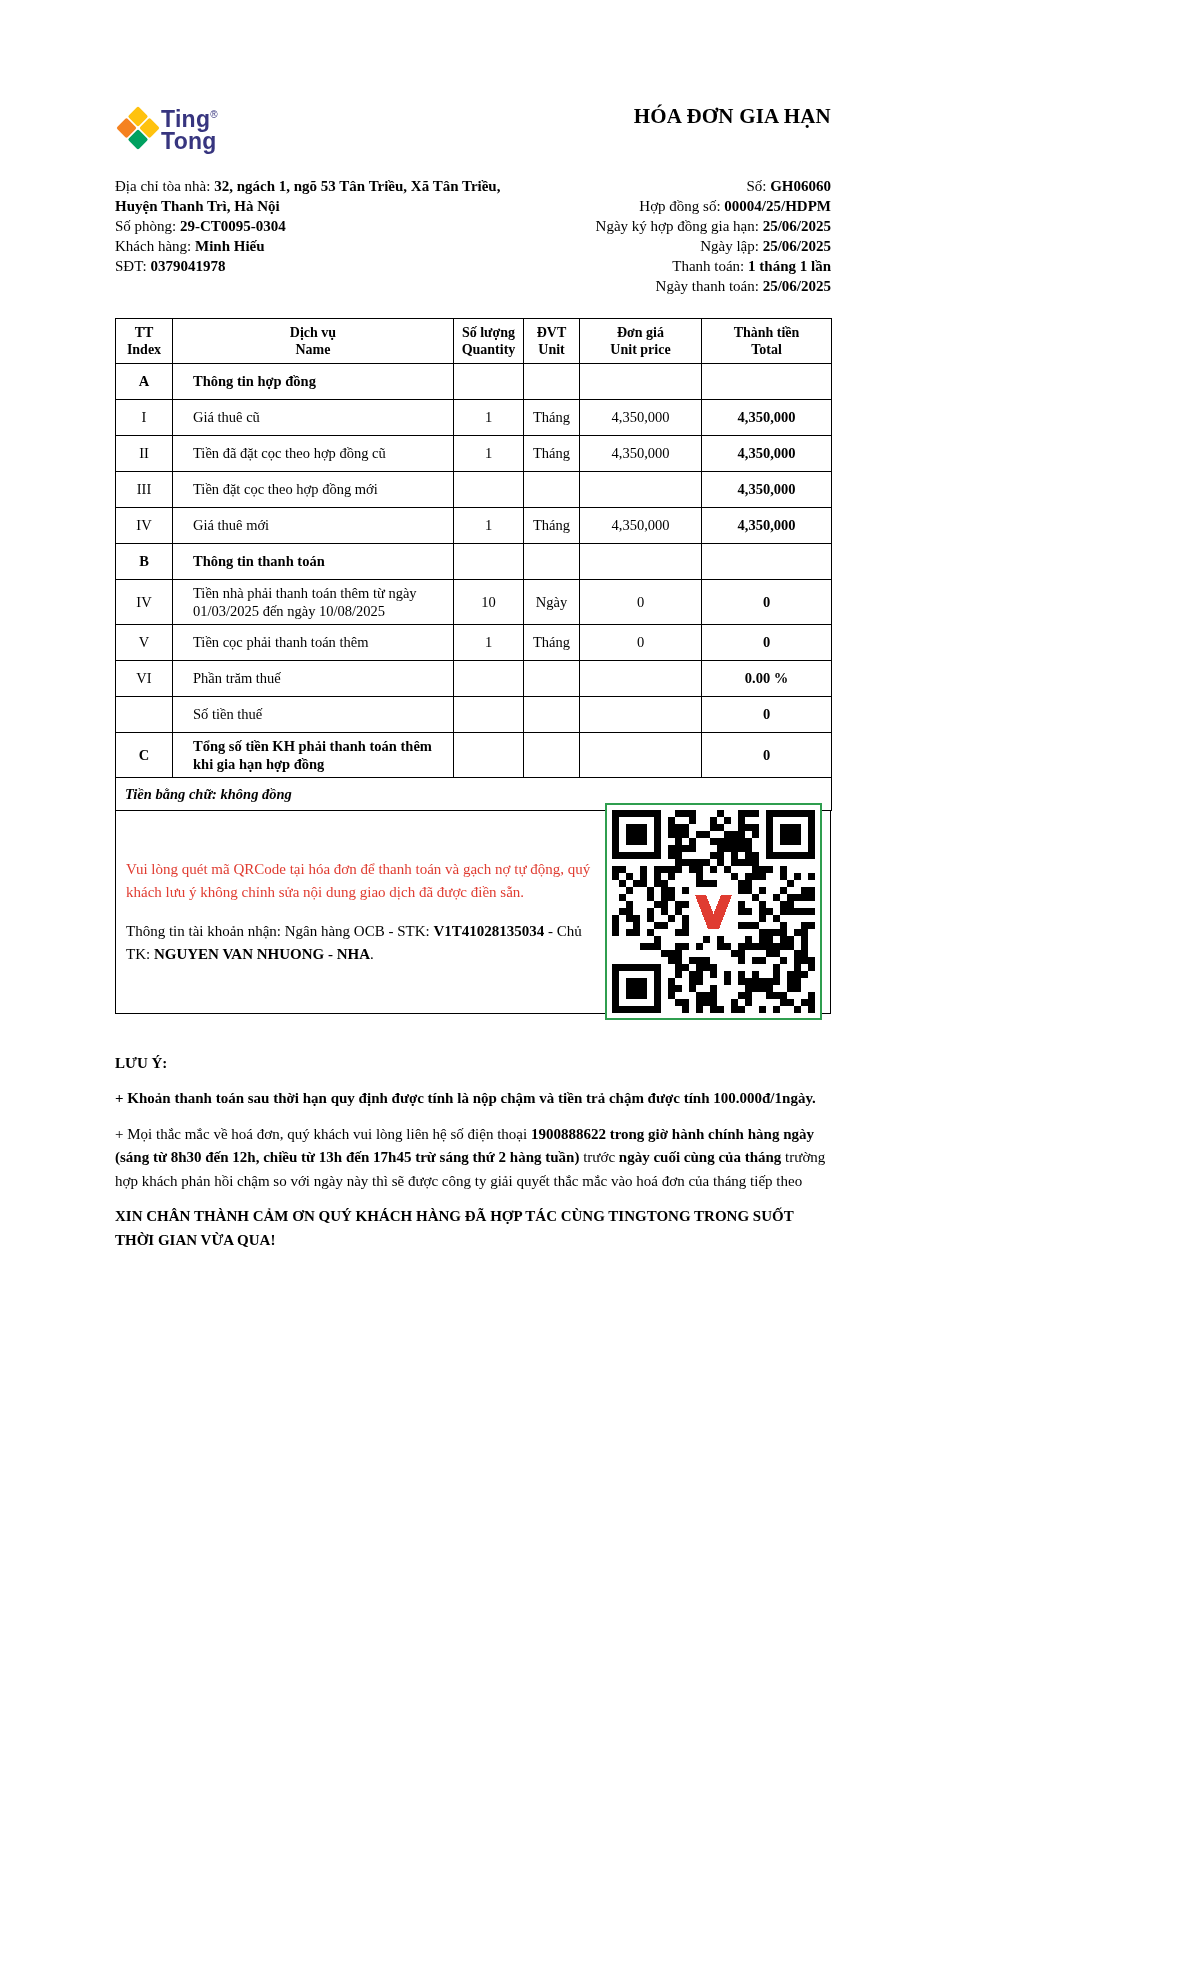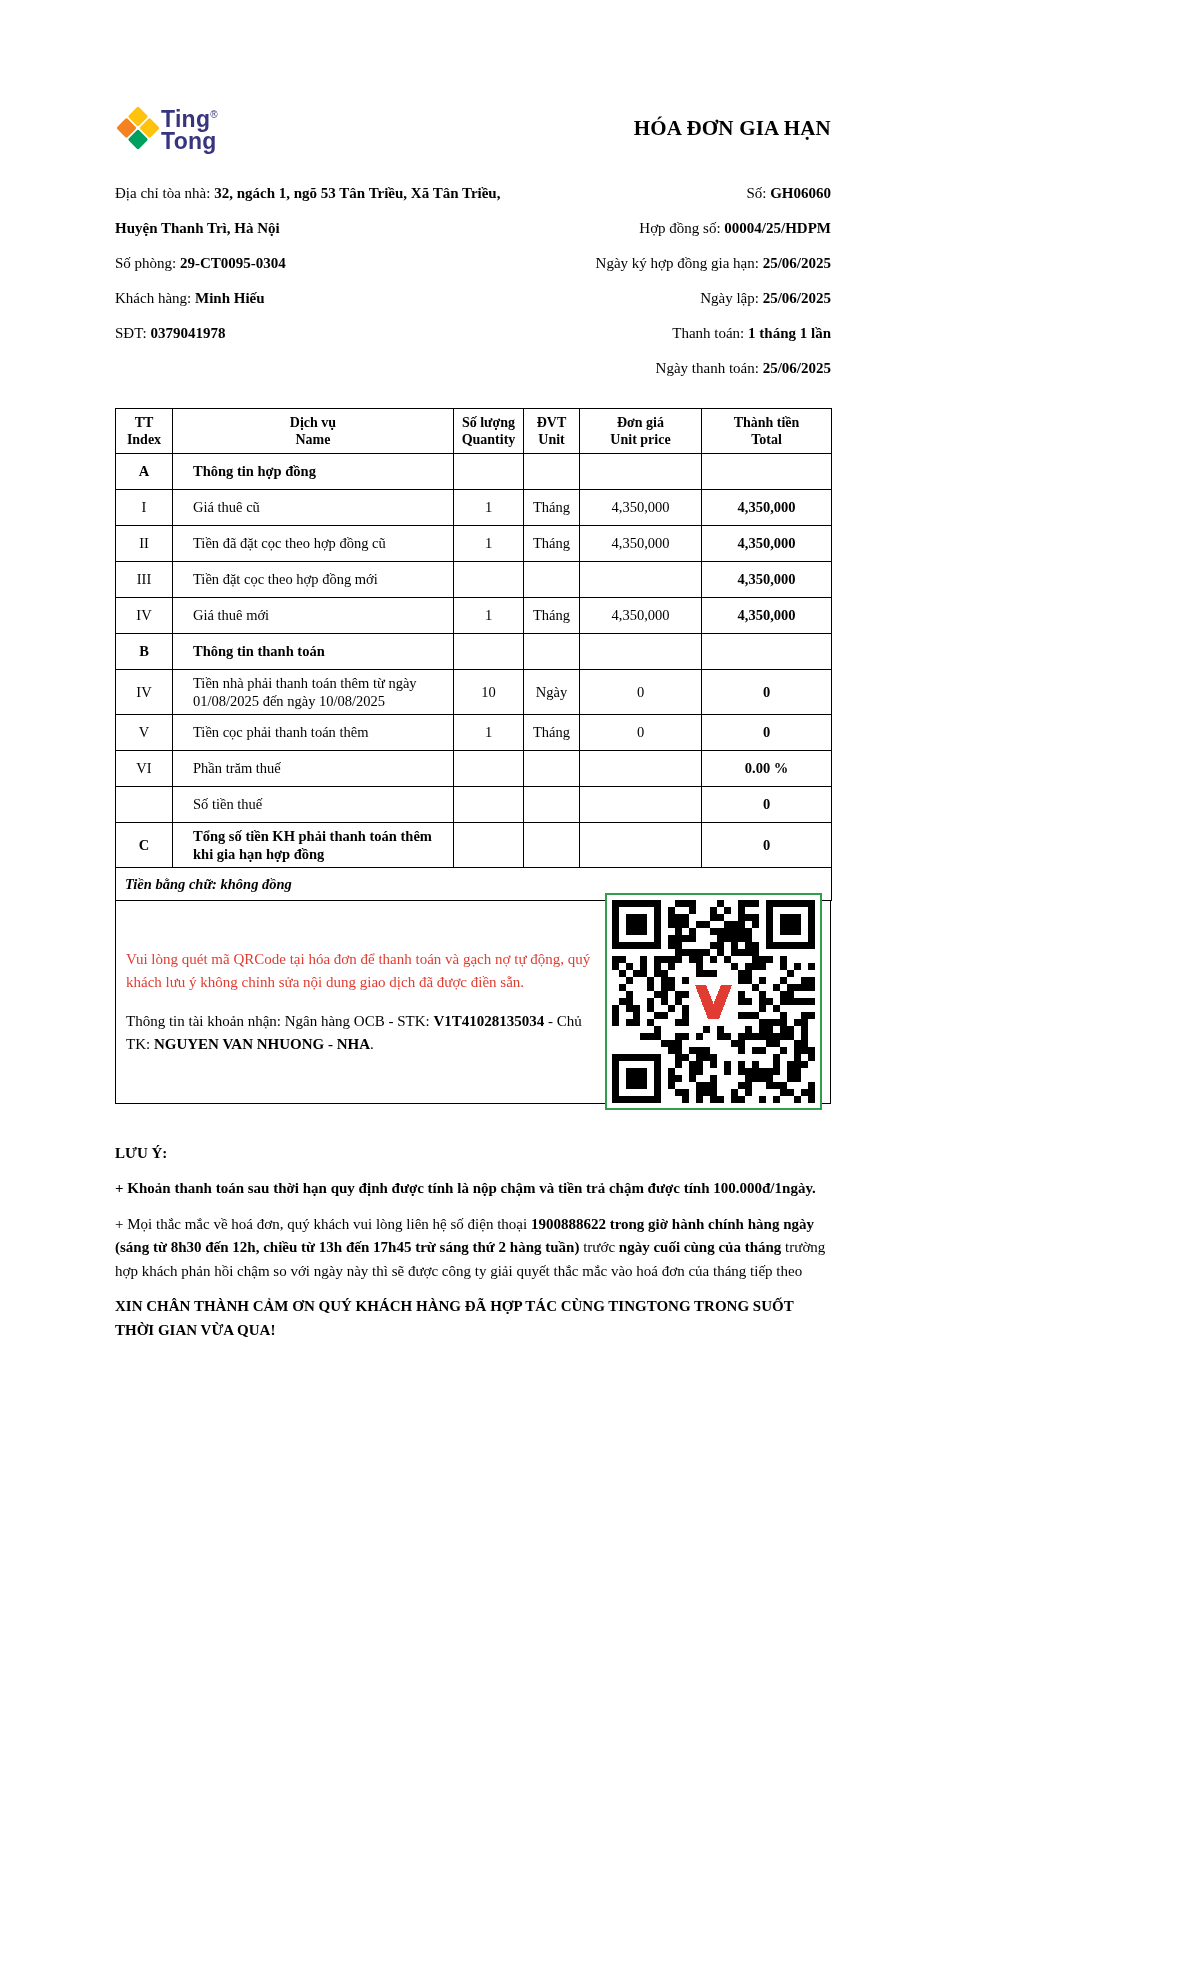--- a/index.html
+++ b/index.html
@@ -2,23 +2,23 @@
 <html><head>
 <meta charset="utf-8">
 <style>
   html,body{margin:0;padding:0}
   body{width:1200px;height:1976px;background:#ffffff;font-family:"Liberation Serif",serif;color:#000;position:relative;overflow:hidden}
   .content{position:absolute;left:115px;top:104px;width:716px}
   .doc-header{display:flex;justify-content:space-between;align-items:flex-start}
   .logo{display:flex;align-items:center;}
   .logo-text{font-family:"Liberation Sans",sans-serif;font-weight:700;font-size:23px;line-height:22px;color:#37357f;letter-spacing:.3px}
   .logo-text sup{font-size:10px;font-weight:400}
-  .doc-title{font-size:21px;font-weight:700;margin-top:12px;letter-spacing:.2px}
+  .doc-title{font-size:21px;font-weight:700;letter-spacing:.2px}
   .info{display:flex;justify-content:space-between;margin-top:24px;font-size:15px}
-  .info-col{line-height:35px}
+  .info-col{line-height:20px}
   .info-left{width:392px}
   .info-right{text-align:right}
   table.services{border-collapse:collapse;table-layout:fixed;width:716px;margin-top:22px;font-size:14.5px}
   .services th,.services td{border:1px solid #000;vertical-align:middle;overflow-wrap:break-word}
   .services th{font-size:14px;line-height:17px;padding:5px 3px;text-align:center}
   .services td{text-align:center;height:27px;line-height:18px;padding:4px 5px}
   .services td.col-name{text-align:left;padding:4px 20px}
   .services td.amount-words{text-align:left;font-weight:700;font-style:italic;padding:7px 9px;height:auto}
   .payment-box{margin-top:-1px;border:1px solid #000;height:204px;display:flex;align-items:center;justify-content:space-between;padding:0 8px 0 10px;width:716px;box-sizing:border-box}
   .payment-text{width:466px;font-size:15px;line-height:23px}
@@ -148,21 +148,21 @@
         <tr>
           <td class="col-index"><b>B</b></td>
           <td class="col-name"><b>Thông tin thanh toán</b></td>
           <td class="col-qty"></td>
           <td class="col-unit"></td>
           <td class="col-price"></td>
           <td class="col-total"></td>
         </tr>
         <tr>
           <td class="col-index">IV</td>
-          <td class="col-name">Tiền nhà phải thanh toán thêm từ ngày 01/08/2025 đến ngày 10/08/2025</td>
+          <td class="col-name">Tiền nhà phải thanh toán thêm từ ngày 01/03/2025 đến ngày 10/08/2025</td>
           <td class="col-qty">10</td>
           <td class="col-unit">Ngày</td>
           <td class="col-price">0</td>
           <td class="col-total"><b>0</b></td>
         </tr>
         <tr>
           <td class="col-index">V</td>
           <td class="col-name">Tiền cọc phải thanh toán thêm</td>
           <td class="col-qty">1</td>
           <td class="col-unit">Tháng</td>

